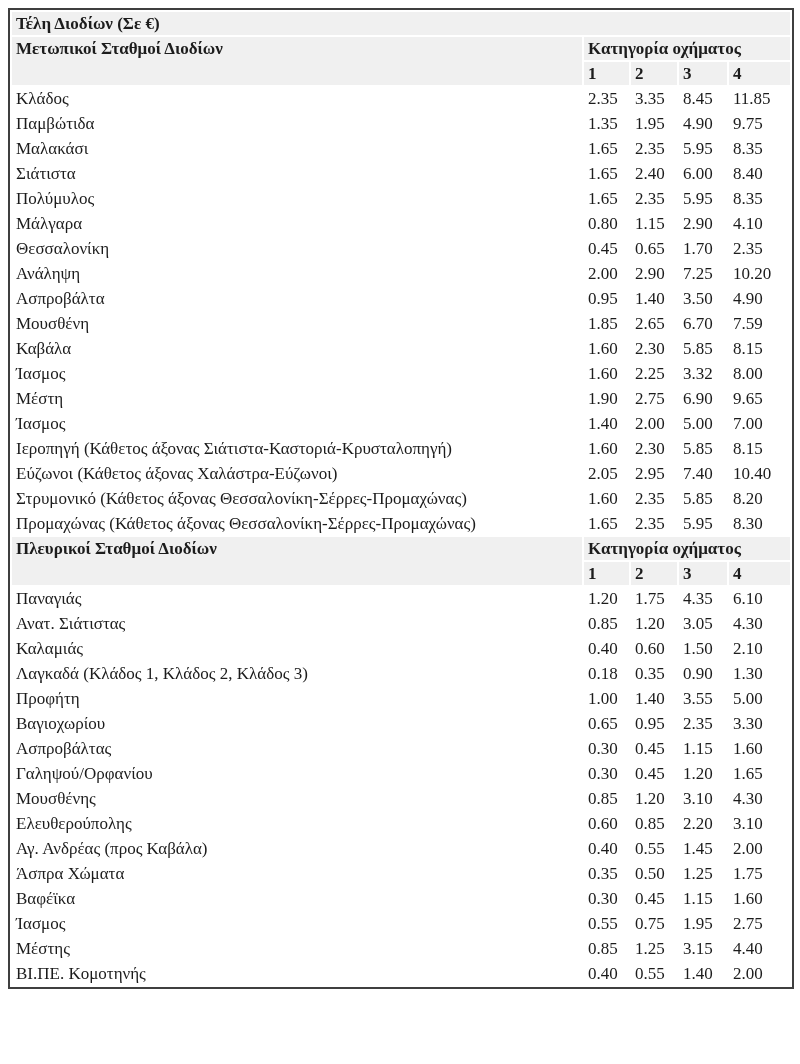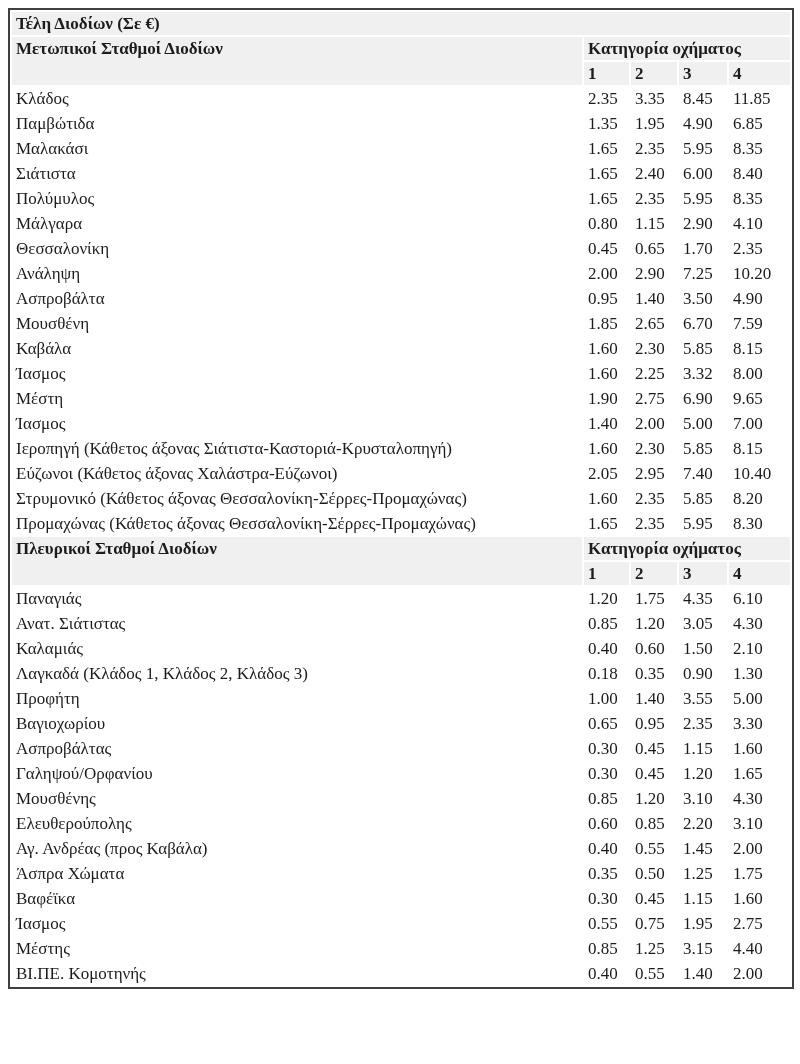--- a/index.html
+++ b/index.html
@@ -82,21 +82,21 @@
     <td class="num">2.35</td>
     <td class="num">3.35</td>
     <td class="num">8.45</td>
     <td class="num">11.85</td>
   </tr>
         <tr>
     <td class="name">Παμβώτιδα</td>
     <td class="num">1.35</td>
     <td class="num">1.95</td>
     <td class="num">4.90</td>
-    <td class="num">6.85</td>
+    <td class="num">9.75</td>
   </tr>
         <tr>
     <td class="name">Μαλακάσι</td>
     <td class="num">1.65</td>
     <td class="num">2.35</td>
     <td class="num">5.95</td>
     <td class="num">8.35</td>
   </tr>
         <tr>
     <td class="name">Σιάτιστα</td>

